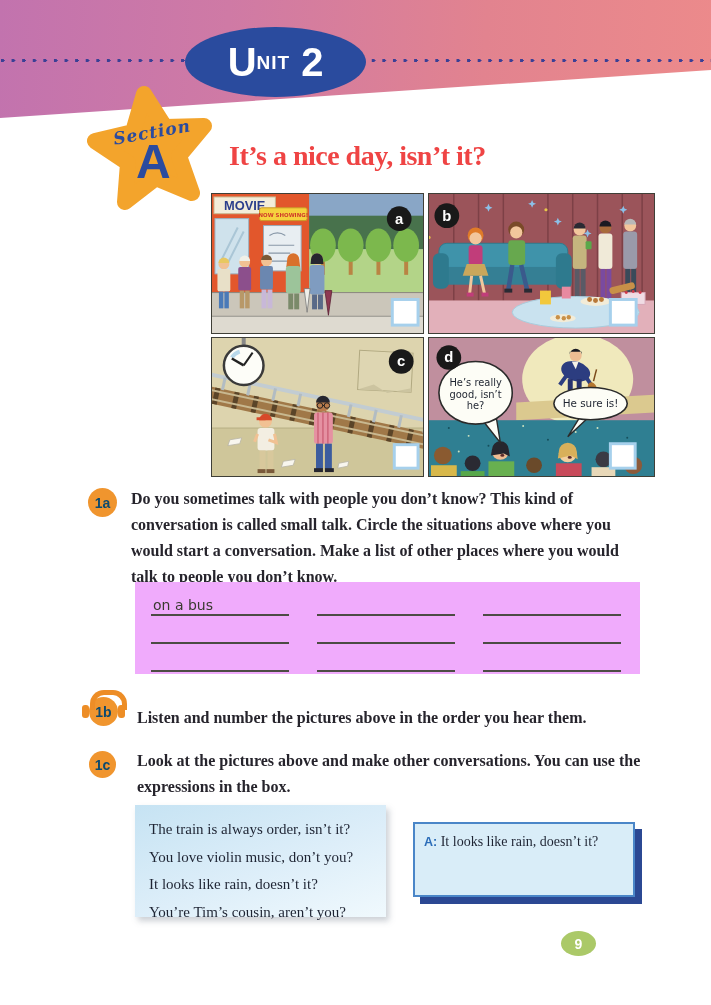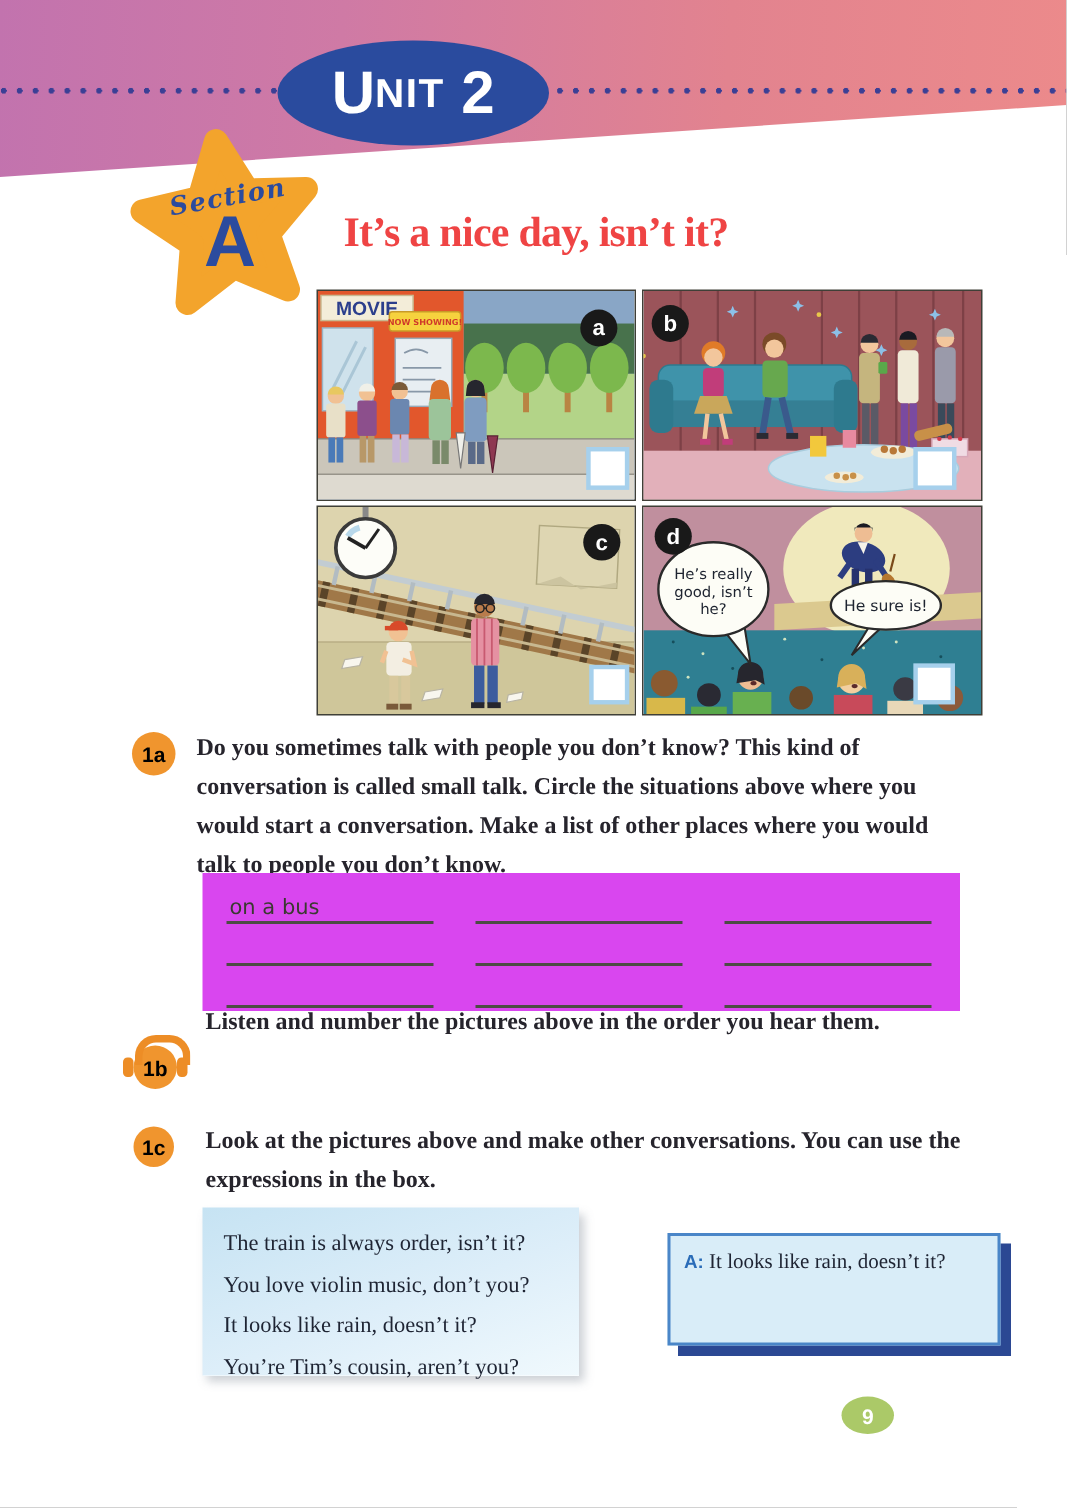--- a/index.html
+++ b/index.html
@@ -10,21 +10,21 @@
   .header-band { position:absolute; left:0; top:0; width:711px; height:120px;
     background:linear-gradient(93deg,#c273ae 0%,#cf7aa5 32%,#e2838f 68%,#ec8a8b 100%);
     clip-path:polygon(0 0,711px 0,711px 70px,0 118px); }
   .dotted-divider { position:absolute; left:0; top:58px; width:711px; height:5px;
     background-image:radial-gradient(circle 2px at 2.5px 2.5px,#3b3f95 95%,transparent 100%);
     background-size:10.6px 5px; background-repeat:repeat-x; }
   .unit-pill { position:absolute; left:185px; top:27px; width:181px; height:70px;
     background:#2a4b9e; border-radius:50%; display:flex; align-items:center; justify-content:center;
     color:#fff; font-weight:bold; z-index:2; }
   .u-initial { font-size:40px; line-height:1; }
-  .u-rest    { font-size:27px; line-height:1; letter-spacing:1px; }
+  .u-rest    { font-size:19px; line-height:1; letter-spacing:1px; }
   .u-num     { font-size:40px; line-height:1; margin-left:11px; }
 
   
   .star-wrap { position:absolute; left:86px; top:76px; width:132px; height:152px; z-index:3; }
   .star-wrap svg { position:absolute; left:0; top:0; }
   .section-script { position:absolute; left:8px; top:46px; width:116px; text-align:center;
     transform:rotate(-10deg); font-family:"DejaVu Serif", serif; font-style:italic; font-weight:bold;
     font-size:17px; letter-spacing:1px; color:#2b4b9e; }
   .section-letter { position:absolute; left:50px; top:58px; font-size:48px; font-weight:800;
     color:#2b4b9e; font-family:"Liberation Sans",sans-serif; }
@@ -37,52 +37,52 @@
     line-height:20.5px; }
 
   
   .pictures { position:absolute; left:211px; top:193px; width:444px; height:284px;
     display:grid; grid-template-columns:213px 227px; grid-template-rows:141px 140px;
     column-gap:4px; row-gap:3px; }
   .pictures svg { display:block; width:100%; height:100%; border:1.5px solid #3f3f37; background:#fff; }
 
   
   .badge { position:absolute; width:29px; height:29px; border-radius:50%; background:#f0952e;
-    display:flex; align-items:center; justify-content:center; color:#000000; font-weight:bold;
+    display:flex; align-items:center; justify-content:center; color:#0c4a6e; font-weight:bold;
     font-size:14px; z-index:2; }
   .headset::before { content:""; position:absolute; top:-7px; left:1px; width:27px; height:15px;
     border:5px solid #ed8d26; border-bottom:none; border-radius:14px 14px 0 0; }
   .headset::after { content:""; position:absolute; top:8px; left:-7px; width:7px; height:13px;
     background:#ed8d26; border-radius:3px; box-shadow:36px 0 0 #ed8d26; }
 
   .act-text { position:absolute; font-family:"Liberation Serif", serif; font-weight:bold;
     font-size:16px; color:#26242c; line-height:26px; }
   #act1a-text { left:131px; top:486px; width:518px; }
-  #act1b-text { left:137px; top:669px; white-space:nowrap; }
+  #act1b-text { left:137px; top:705px; white-space:nowrap; }
   #act1c-text { left:137px; top:748px; width:516px; }
 
   
   .ans-box { position:absolute; left:135px; top:582px; width:505px; height:92px;
-    background:#d946ef; padding:6px 16px 0; }
+    background:#f0abfc; padding:6px 16px 0; }
   .ans-grid { display:grid; grid-template-columns:repeat(3,138px); column-gap:28px; }
   .ans-cell { height:28px; border-bottom:2px solid #4c4c44; position:relative; }
   .prefill { position:absolute; left:2px; bottom:1px; font-family:"DejaVu Sans", sans-serif;
     font-size:14px; color:#3a3a30; }
 
   
   .expr-box { position:absolute; left:135px; top:805px; width:251px; height:112px;
     background:linear-gradient(160deg,#c6e3f3 0%,#ddeef9 55%,#f0f9fd 100%);
     box-shadow:3px 4px 6px rgba(110,120,135,.35); padding:11px 0 0 14px; }
   .expr-line { font-family:"Liberation Serif", serif; font-size:15px; color:#1e2433;
     line-height:27.5px; white-space:nowrap; }
 
   
   .dlg-box { position:absolute; left:413px; top:822px; width:222px; height:75px;
     background:#d9edf8; border:2px solid #4a86c8; box-shadow:7px 7px 0 #2b4893;
-    padding:8px 9px;margin-left:32px; }
+    padding:8px 9px; }
   .dlg-line { font-family:"Liberation Serif", serif; font-size:14px; color:#1e2433;
     line-height:19px; padding-left:19px; text-indent:-19px; }
   .spk { color:#2a6cb8; font-family:"Liberation Sans",sans-serif; font-weight:bold; font-size:12.5px; }
 
   .page-num { position:absolute; left:561px; top:931px; width:35px; height:25px; border-radius:50%;
     background:#abc968; color:#fff; font-weight:bold; font-size:14px;
     display:flex; align-items:center; justify-content:center; }
 </style>
 </head>
 <body>

